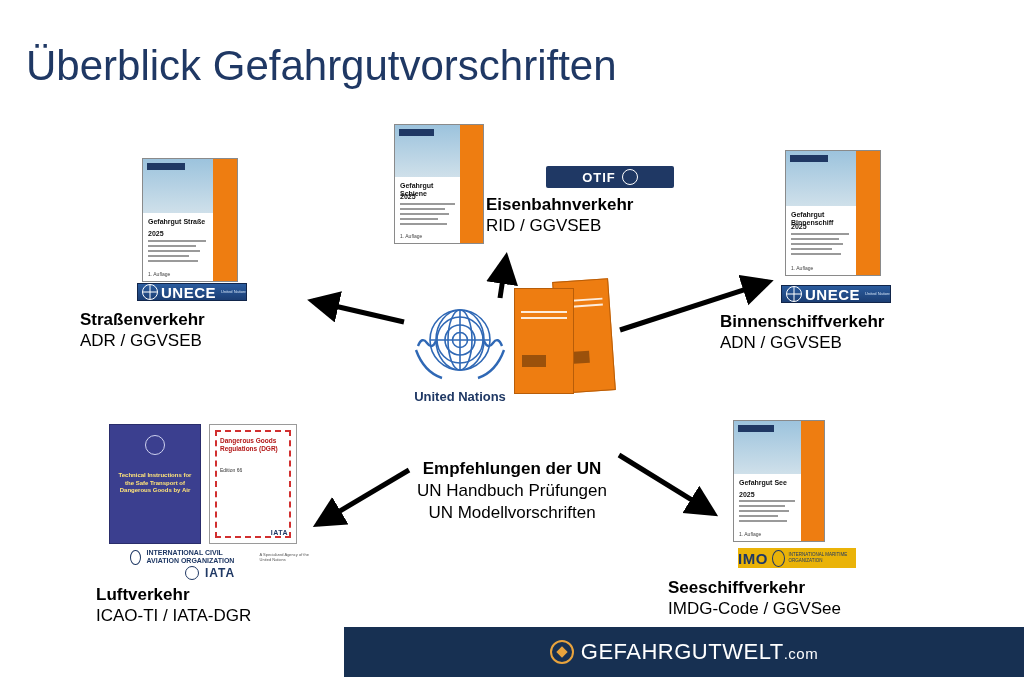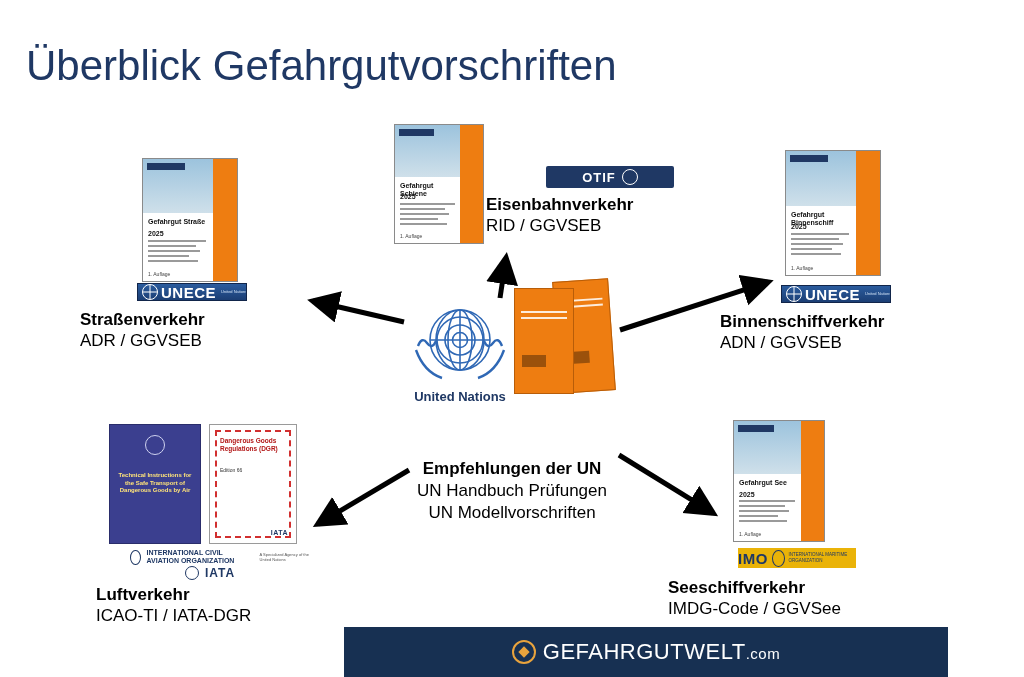--- a/index.html
+++ b/index.html
@@ -27,21 +27,21 @@
     color: #1F3864;
     font-weight: 400;
     letter-spacing: 0px;
     white-space: nowrap;
   }
   
   #bottom-bar {
     position: absolute;
     left: 344px;
     top: 627px;
-    width: 604px;
+    width: 680px;
     height: 50px;
     background: #173052;
     display: flex;
     align-items: center;
     justify-content: center;
   }
   #brand {
     display: flex;
     align-items: center;
     gap: 7px;

